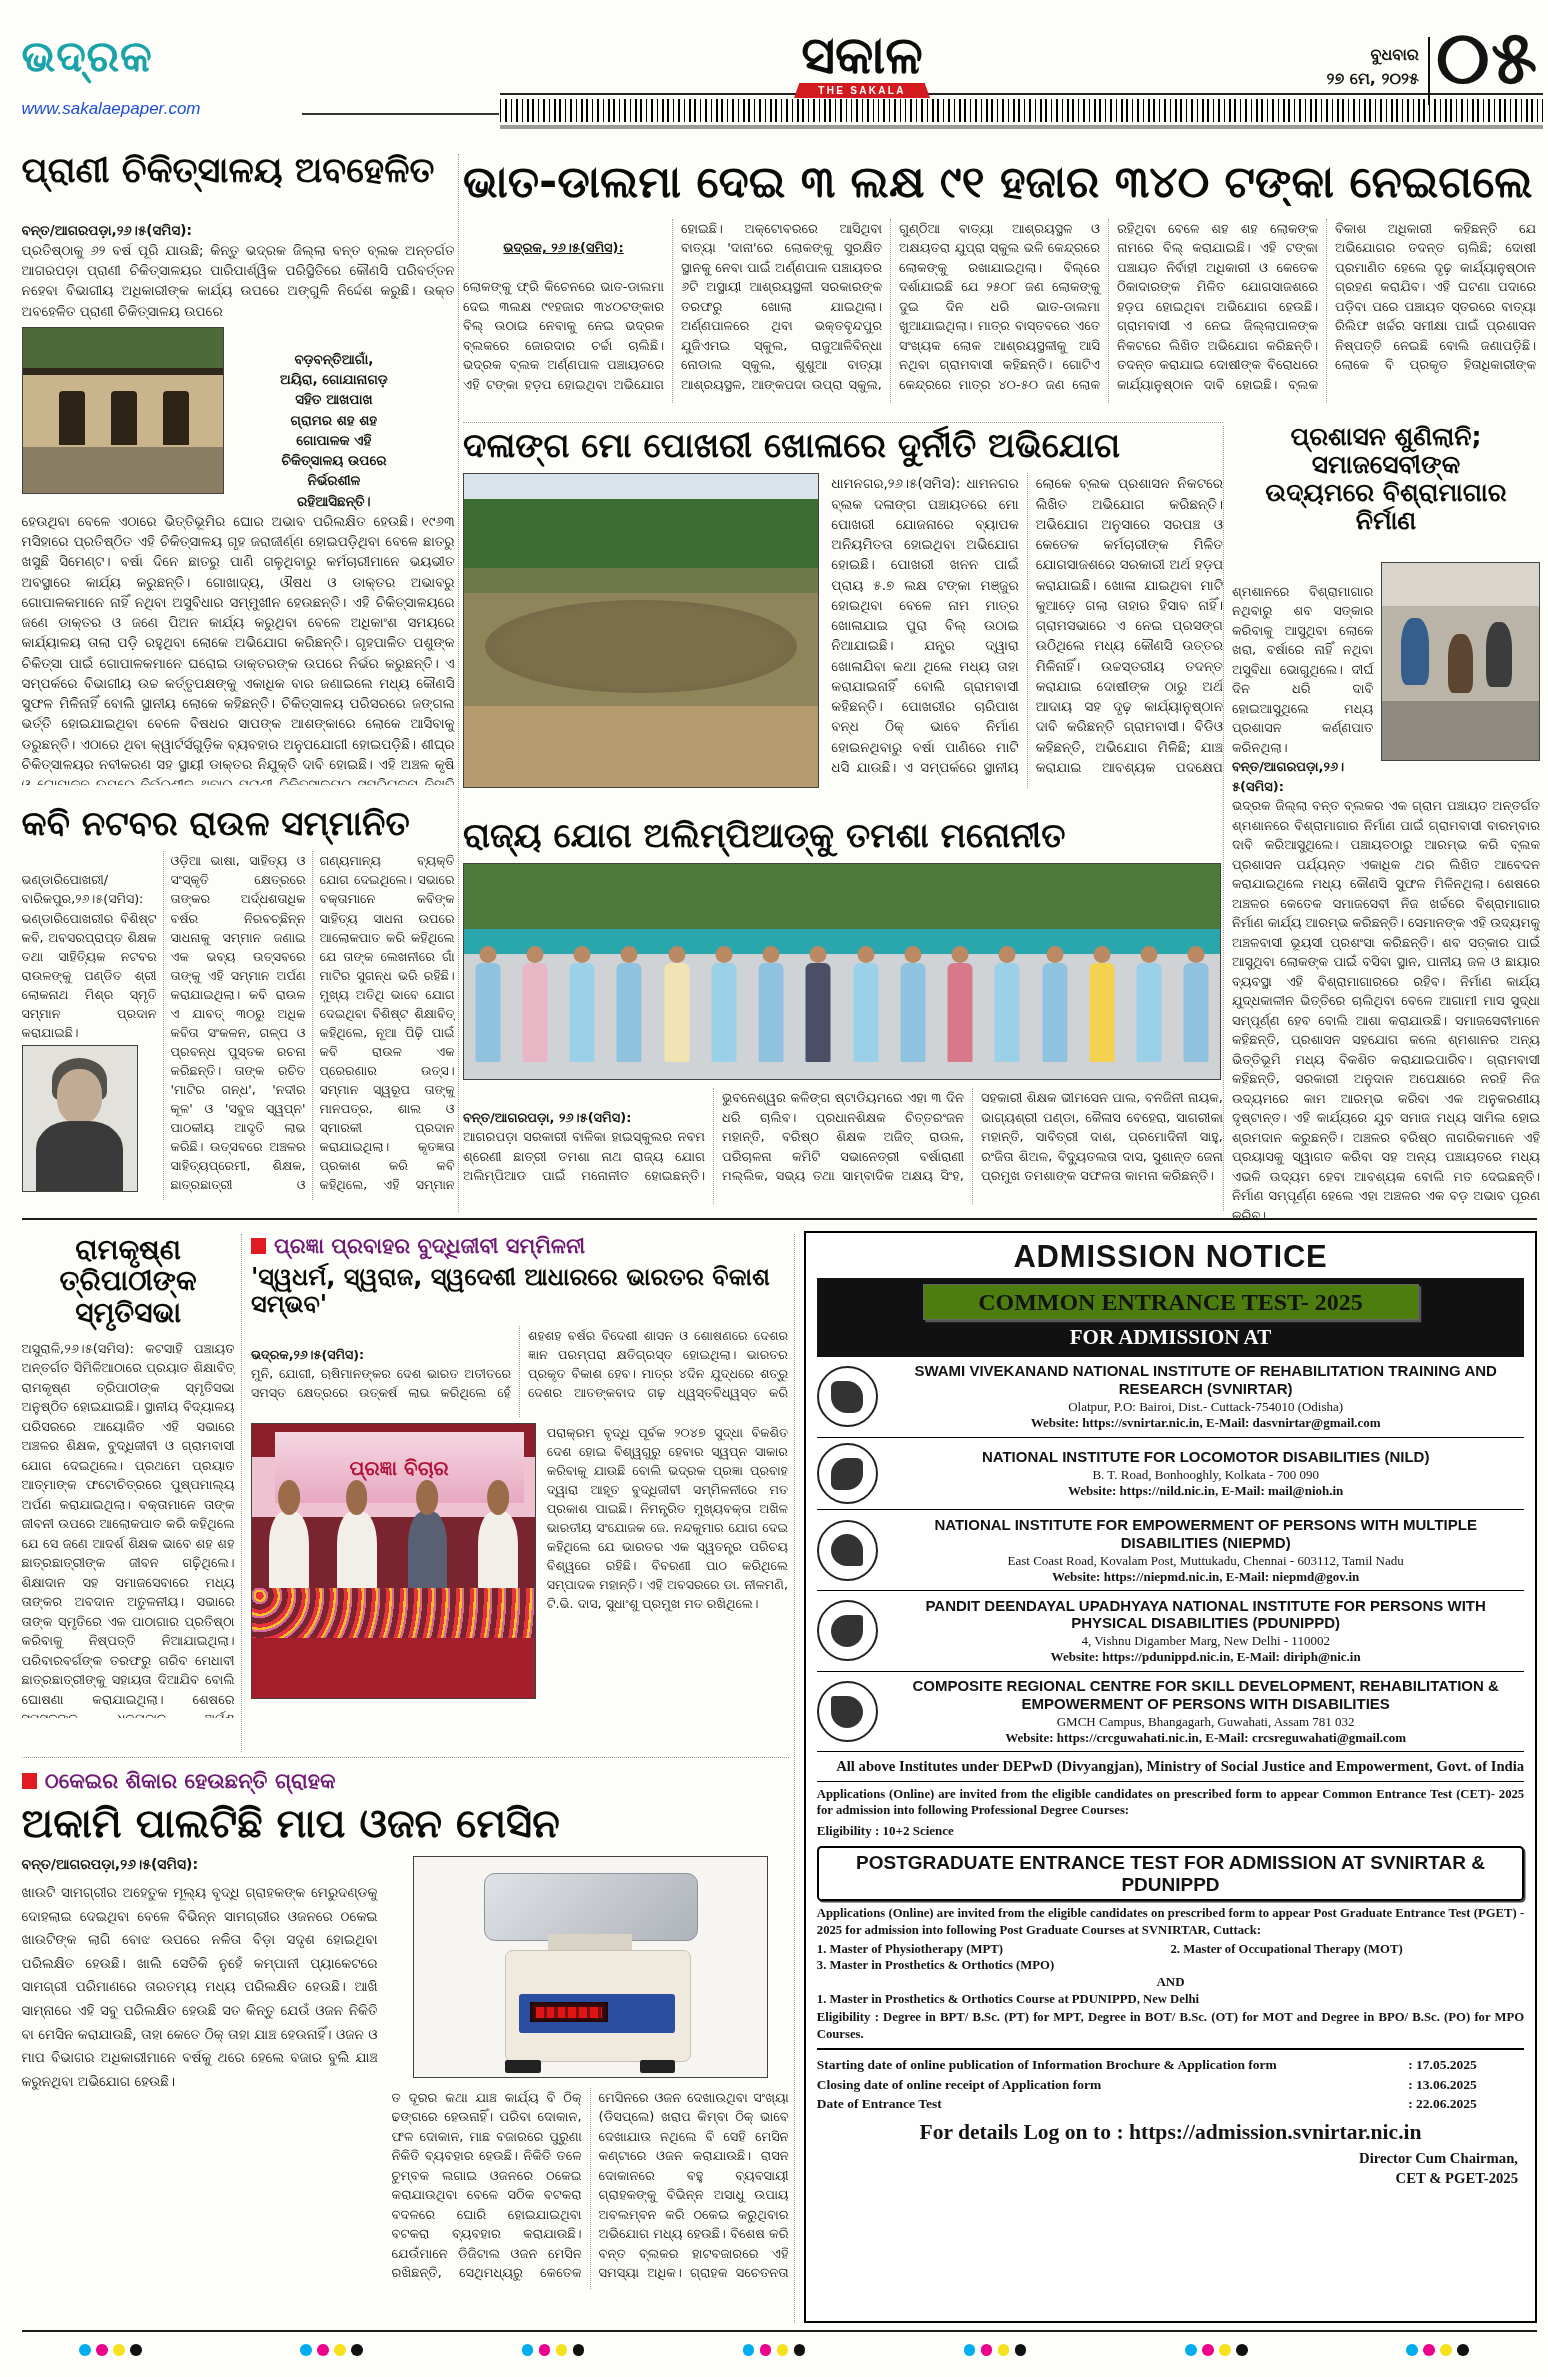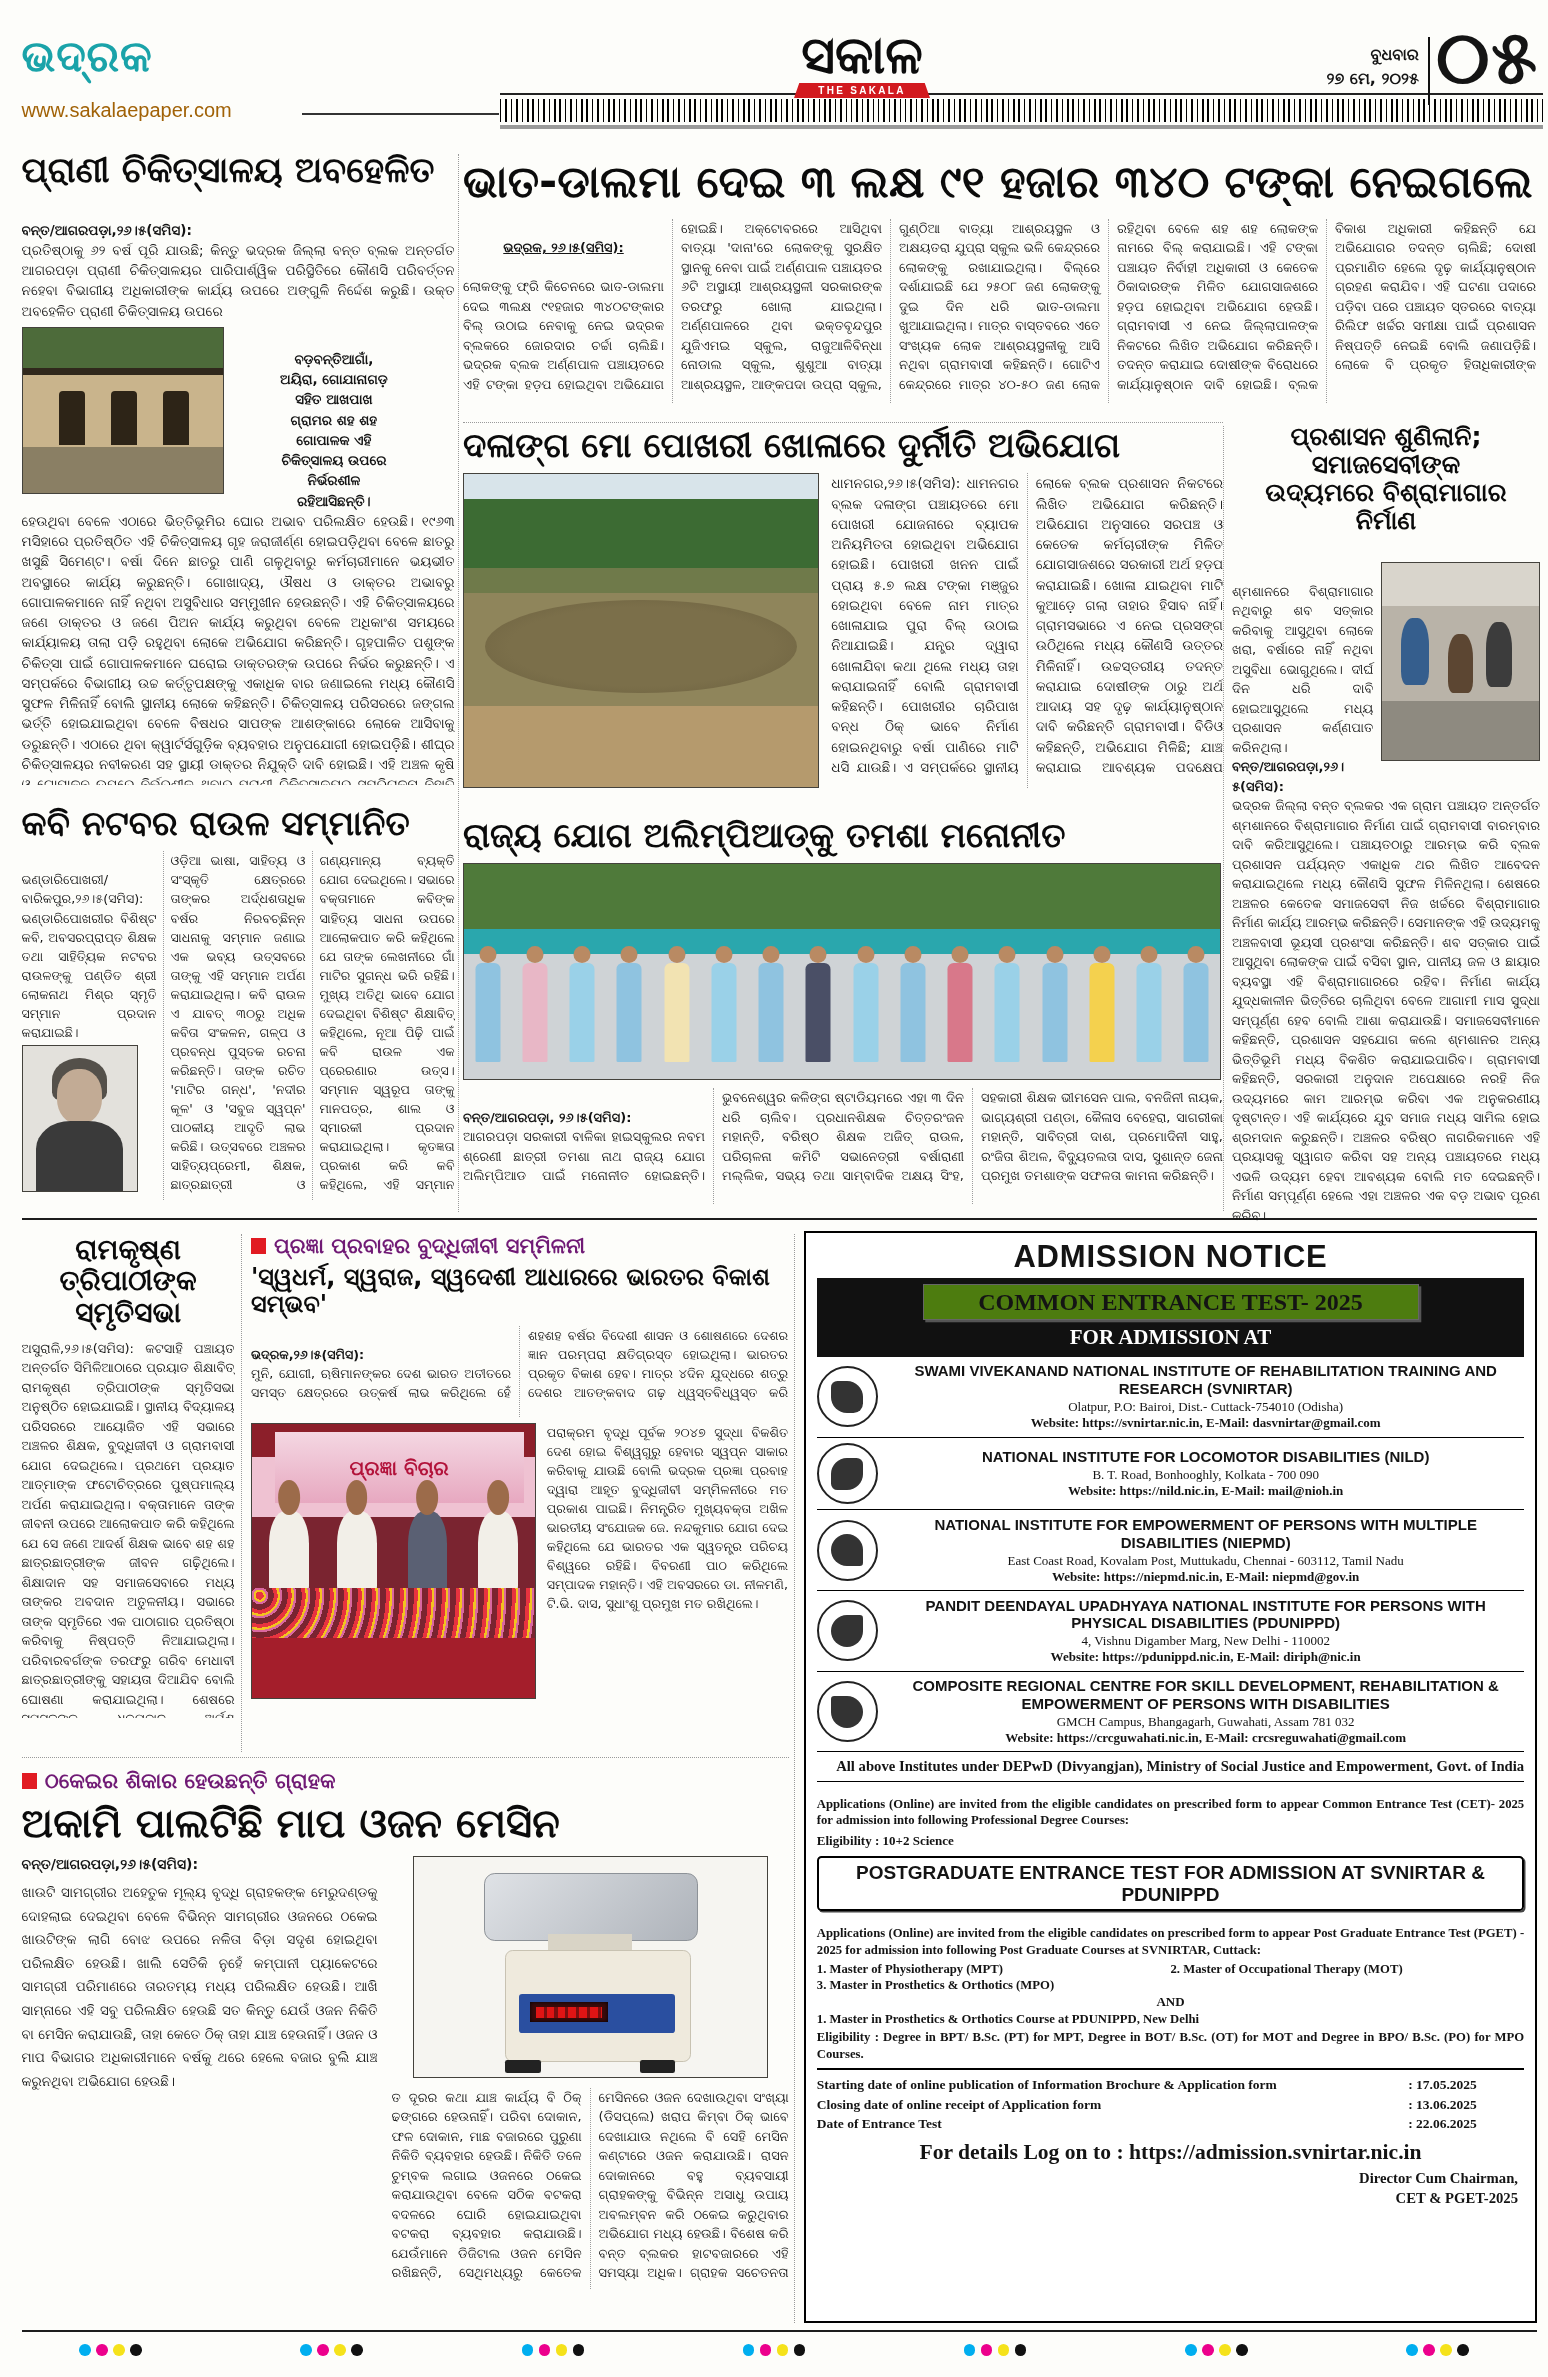--- a/index.html
+++ b/index.html
@@ -1,20 +1,20 @@
 <!DOCTYPE html>
 <html style="font-size:12.3px"><head>
 <meta charset="utf-8">
 <style>
   html,body{margin:0;padding:0;background:#e9e9e6;}
   .page{position:relative;width:1548px;height:2377px;background:#fdfdfa;margin:0 auto;
         font-family:"DejaVu Sans",sans-serif;color:#141414;overflow:hidden;}
   
   .edition{position:absolute;left:21.6px;top:31px;font-size:43px;font-weight:bold;color:#1aa3a9;letter-spacing:0.8px;}
-  .website{position:absolute;left:21.6px;top:99px;font-size:20px;color:#a16207;font-family:"Liberation Sans",sans-serif;}
+  .website{position:absolute;left:21.6px;top:99px;font-size:17px;color:#1d4ed8;font-family:"Liberation Sans",sans-serif;font-style:italic;}
   .rule-thin{position:absolute;background:#333;}
   .barcode{position:absolute;left:500px;top:99px;width:1043px;height:23px;
            background:repeating-linear-gradient(90deg,#000 0 1.5px,transparent 1.5px 5.4px);}
   .barcode-top{position:absolute;left:500px;top:93px;width:1043px;height:2.3px;background:#222;}
   .barcode-bottom{position:absolute;left:500px;top:125px;width:1043px;height:3.9px;background:#9a9a9a;}
   .masthead{position:absolute;left:777px;top:29px;width:170px;text-align:center;}
   .masthead .mh{font-size:52px;font-weight:bold;color:#0c0c0c;line-height:1;}
   .masthead .mh-sub{margin:1.5px auto 0;width:136px;background:#d21a1f;color:#fff;font-size:10px;font-weight:bold;
                     letter-spacing:2.3px;padding:2.3px 0;clip-path:polygon(4% 0,96% 0,100% 100%,0 100%);
                     font-family:"Liberation Sans",sans-serif;}
@@ -76,21 +76,21 @@
   .n-band .for-adm{text-align:center;color:#fff;font-weight:bold;font-size:21px;margin-top:5.4px;font-family:"Liberation Serif",serif;}
   .inst{display:flex;align-items:center;gap:9.3px;border-bottom:1.5px solid #000;padding:5.4px 0;}
   .inst:last-of-type{border-bottom:1.5px solid #000;}
   .inst .logo{flex:0 0 57px;width:57px;height:57px;border:2.3px solid #222;border-radius:50%;position:relative;background:#fff;}
   .inst .logo i{position:absolute;left:22%;top:22%;width:56%;height:56%;background:#333;border-radius:20% 50% 30% 50%;}
   .inst .itxt{flex:1;text-align:center;}
   .inst .iname{font-family:"Liberation Sans",sans-serif;font-weight:bold;font-size:15px;line-height:1.18;}
   .inst .iaddr{font-size:13px;margin-top:1.5px;}
   .inst .iweb{font-size:13px;font-weight:bold;}
   .n-undernote{text-align:right;font-weight:bold;font-size:14.7px;padding:4.6px 0;border-bottom:1.5px solid #000;line-height:1.3;}
-  .n-para{font-size:12.7px;font-weight:bold;text-align:justify;line-height:1.3;margin-top:14px;}
+  .n-para{font-size:12.7px;font-weight:bold;text-align:justify;line-height:1.3;margin-top:4px;}
   .n-courses{display:grid;grid-template-columns:46% 54%;font-size:12.7px;font-weight:bold;line-height:1.3;margin-top:2.3px;}
   .n-elig{font-size:13px;font-weight:bold;margin-top:3.9px;}
   .pg-head{border:2.3px solid #000;border-radius:4.6px;box-shadow:1.5px 1.5px 0 #444;text-align:center;
            font-family:"Liberation Sans",sans-serif;font-weight:bold;font-size:19px;padding:3.9px 3.1px;margin:7px 0 1.5px;}
   .n-and{text-align:center;font-weight:bold;font-size:13px;}
   .n-dates{border-top:2.3px solid #000;margin-top:6.2px;padding-top:4.6px;}
   .n-dates .row{display:flex;font-size:13.5px;font-weight:bold;line-height:1.45;}
   .n-dates .lbl{flex:1;}
   .n-dates .val{flex:0 0 116px;text-align:left;}
   .n-logon{text-align:center;font-size:21.6px;font-weight:bold;margin-top:6.2px;}

